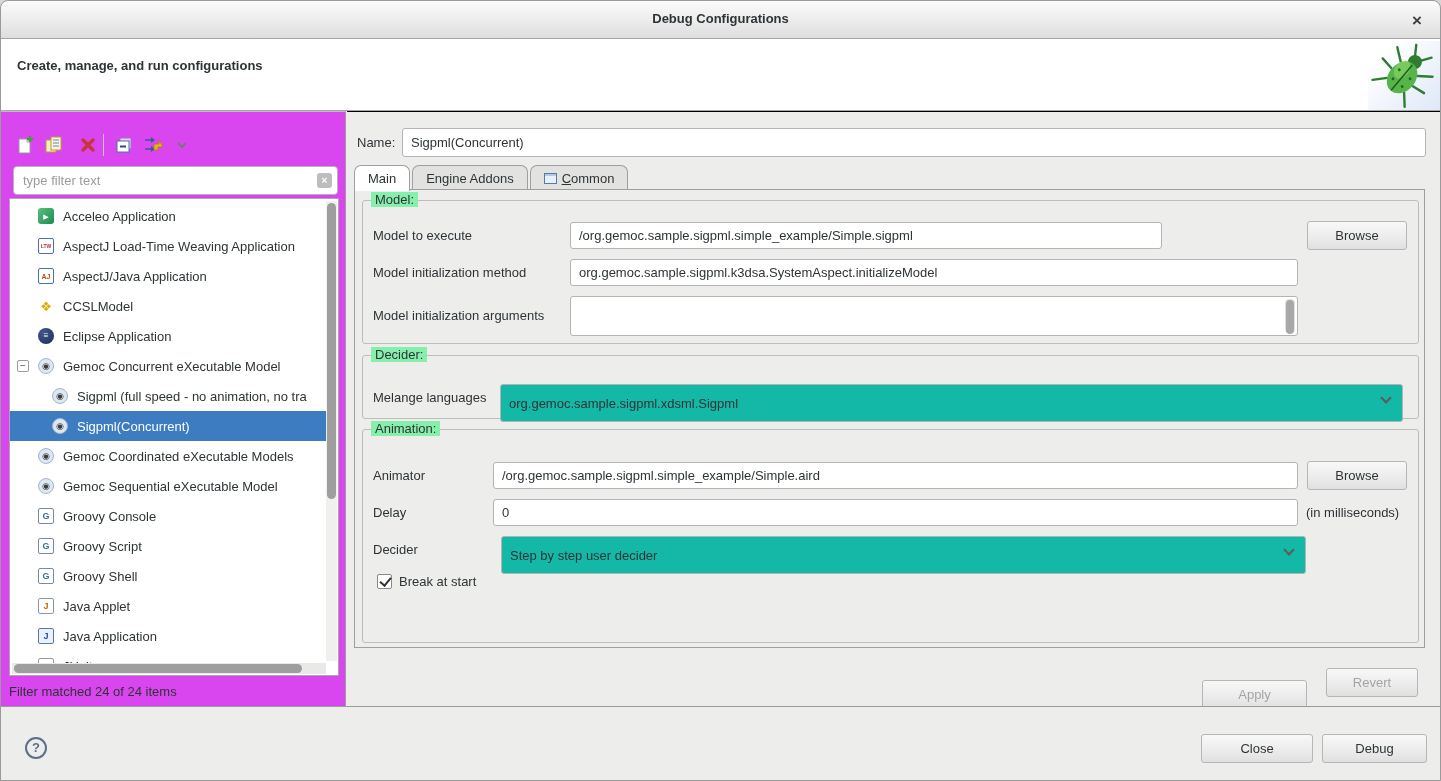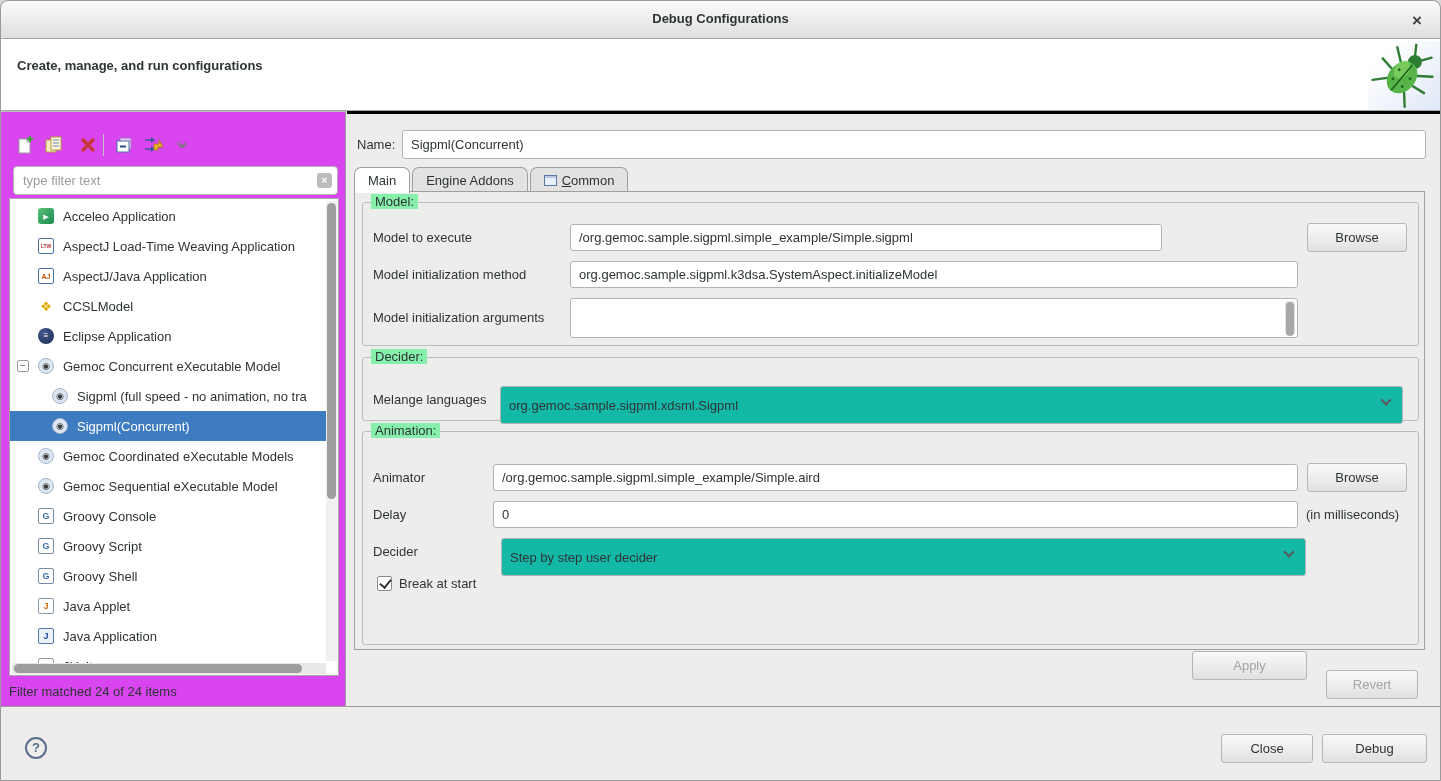--- a/index.html
+++ b/index.html
@@ -50,21 +50,21 @@
   .ic-java-application { background:#eaf1fb; border:1px solid #5878a8; color:#1f4fa0; font-size:9px; border-radius:2px; }
   .ic-junit { background:#fff; border:1px solid #999; color:#c03a3a; font-size:8px; border-radius:2px; }
 
   .vscroll-track { position:absolute; right:1px; top:2px; width:11px; height:460px; background:#f0f0ef; }
   .vscroll-thumb { position:absolute; left:1px; top:2px; width:9px; height:296px; background:#9e9e9e; border-radius:5px; }
   .hscroll-track { position:absolute; left:2px; bottom:1px; height:11px; width:314px; background:#e9e9e8; }
   .hscroll-thumb { position:absolute; left:2px; top:1px; height:9px; width:288px; background:#9e9e9e; border-radius:5px; }
   .sidebar-status { position:absolute; left:8px; top:572px; }
 
   
-  .content { position:absolute; left:346px; top:0; width:1095px; height:595px; border-top:3px solid #000000; }
+  .content { position:absolute; left:346px; top:0; width:1095px; height:595px; border-top:1px solid #000000; }
   .name-label { position:absolute; left:10px; top:23px; }
   .name-input { position:absolute; left:55px; top:16px; width:1024px; height:29px; }
   .text-input { border:1px solid #b4b4b4; border-radius:3px; background:#fff; padding:0 8px; font-size:13px; color:#2e3436; font-family:inherit; }
 
   .tabs { position:absolute; left:7px; top:53px; height:25px; display:flex; }
   .tab { position:relative; display:flex; align-items:center; gap:5px; height:25px; padding:0 13px; border:1px solid #9f9f9f; border-bottom:none; border-radius:7px 7px 0 0; background:#e2e2e1; margin-right:2px; cursor:pointer; z-index:1; }
   .tab.active { background:#fff; height:26px; z-index:3; }
   .tab-ic { width:13px; height:11px; background:#eaf0fa; border:1px solid #5878a8; box-shadow:inset 0 2px 0 #b7c8e4; }
   .tab u { text-decoration:underline; }
 
@@ -84,27 +84,27 @@
   .args-box { position:absolute; left:207px; top:95px; width:728px; height:40px; background:#fff; border:1px solid #b4b4b4; border-radius:3px; }
   .args-scroll { position:absolute; right:2px; top:2px; bottom:2px; width:10px; background:#e2e2e2; border-radius:4px; }
   .args-thumb { position:absolute; left:1px; top:1px; width:8px; height:34px; background:#a8a8a8; border-radius:4px; }
 
   .combo { position:absolute; height:38px; background:#14b8a6; border:1px solid #b4b4b4; border-radius:3px; display:flex; align-items:center; padding:0 30px 0 8px; cursor:pointer; }
   .combo .chev { position:absolute; right:12px; top:9px; width:8px; height:8px; border-right:2px solid #5c5c5c; border-bottom:2px solid #5c5c5c; transform:rotate(45deg); }
 
   .checkbox { position:absolute; width:15px; height:15px; background:#fff; border:1px solid #8a8a8a; border-radius:2px; cursor:pointer; }
   .checkbox.checked::after { content:''; position:absolute; left:4px; top:0px; width:5px; height:9px; border-right:2px solid #2e3436; border-bottom:2px solid #2e3436; transform:rotate(40deg); }
 
-  .apply-btn { position:absolute; right:135px; top:537px; width:115px; height:29px; }
+  .apply-btn { position:absolute; right:135px; top:568px; width:105px; height:29px; }
   .revert-btn { position:absolute; right:24px; top:556px; width:92px; height:29px; }
 
   
   .footer { position:absolute; left:0; top:705px; width:100%; height:76px; border-top:1px solid #9b9b9b; background:#ededec; }
   .help-btn { position:absolute; left:24px; top:30px; width:22px; height:22px; border-radius:50%; border:2px solid #5b6e8c; color:#5b6e8c; background:transparent; font-weight:bold; font-size:13px; line-height:18px; text-align:center; cursor:pointer; }
-  .close-btn2 { position:absolute; right:127px; top:27px; width:92px; height:29px; }
+  .close-btn2 { position:absolute; right:127px; top:27px; width:112px; height:29px; }
   .debug-btn { position:absolute; right:13px; top:27px; width:105px; height:29px; }
 </style>
 </head>
 <body>
 
 <div class="window">
 
   <div class="titlebar">
     <div class="title">Debug Configurations</div>
     <button class="close-btn">×</button>

